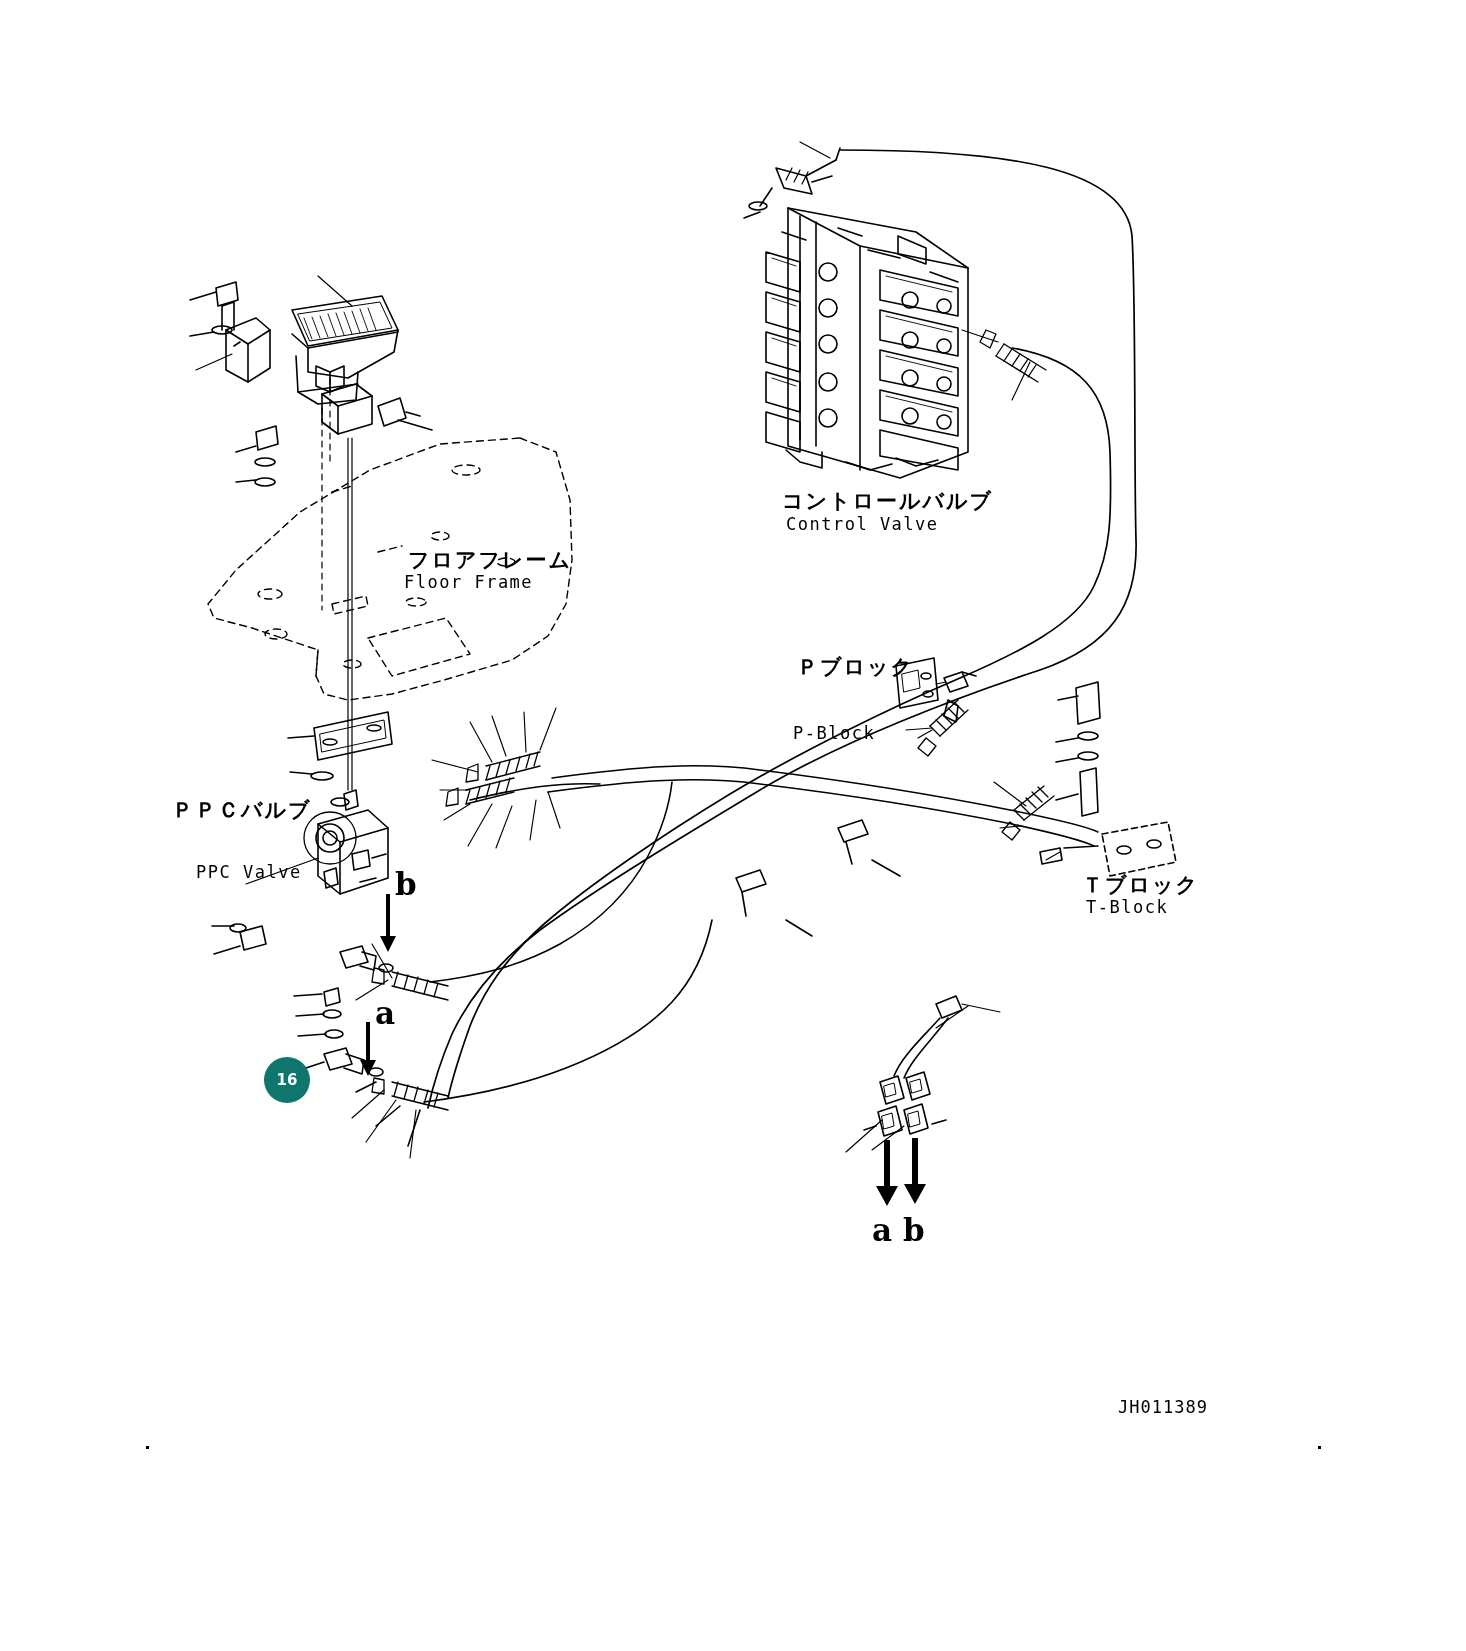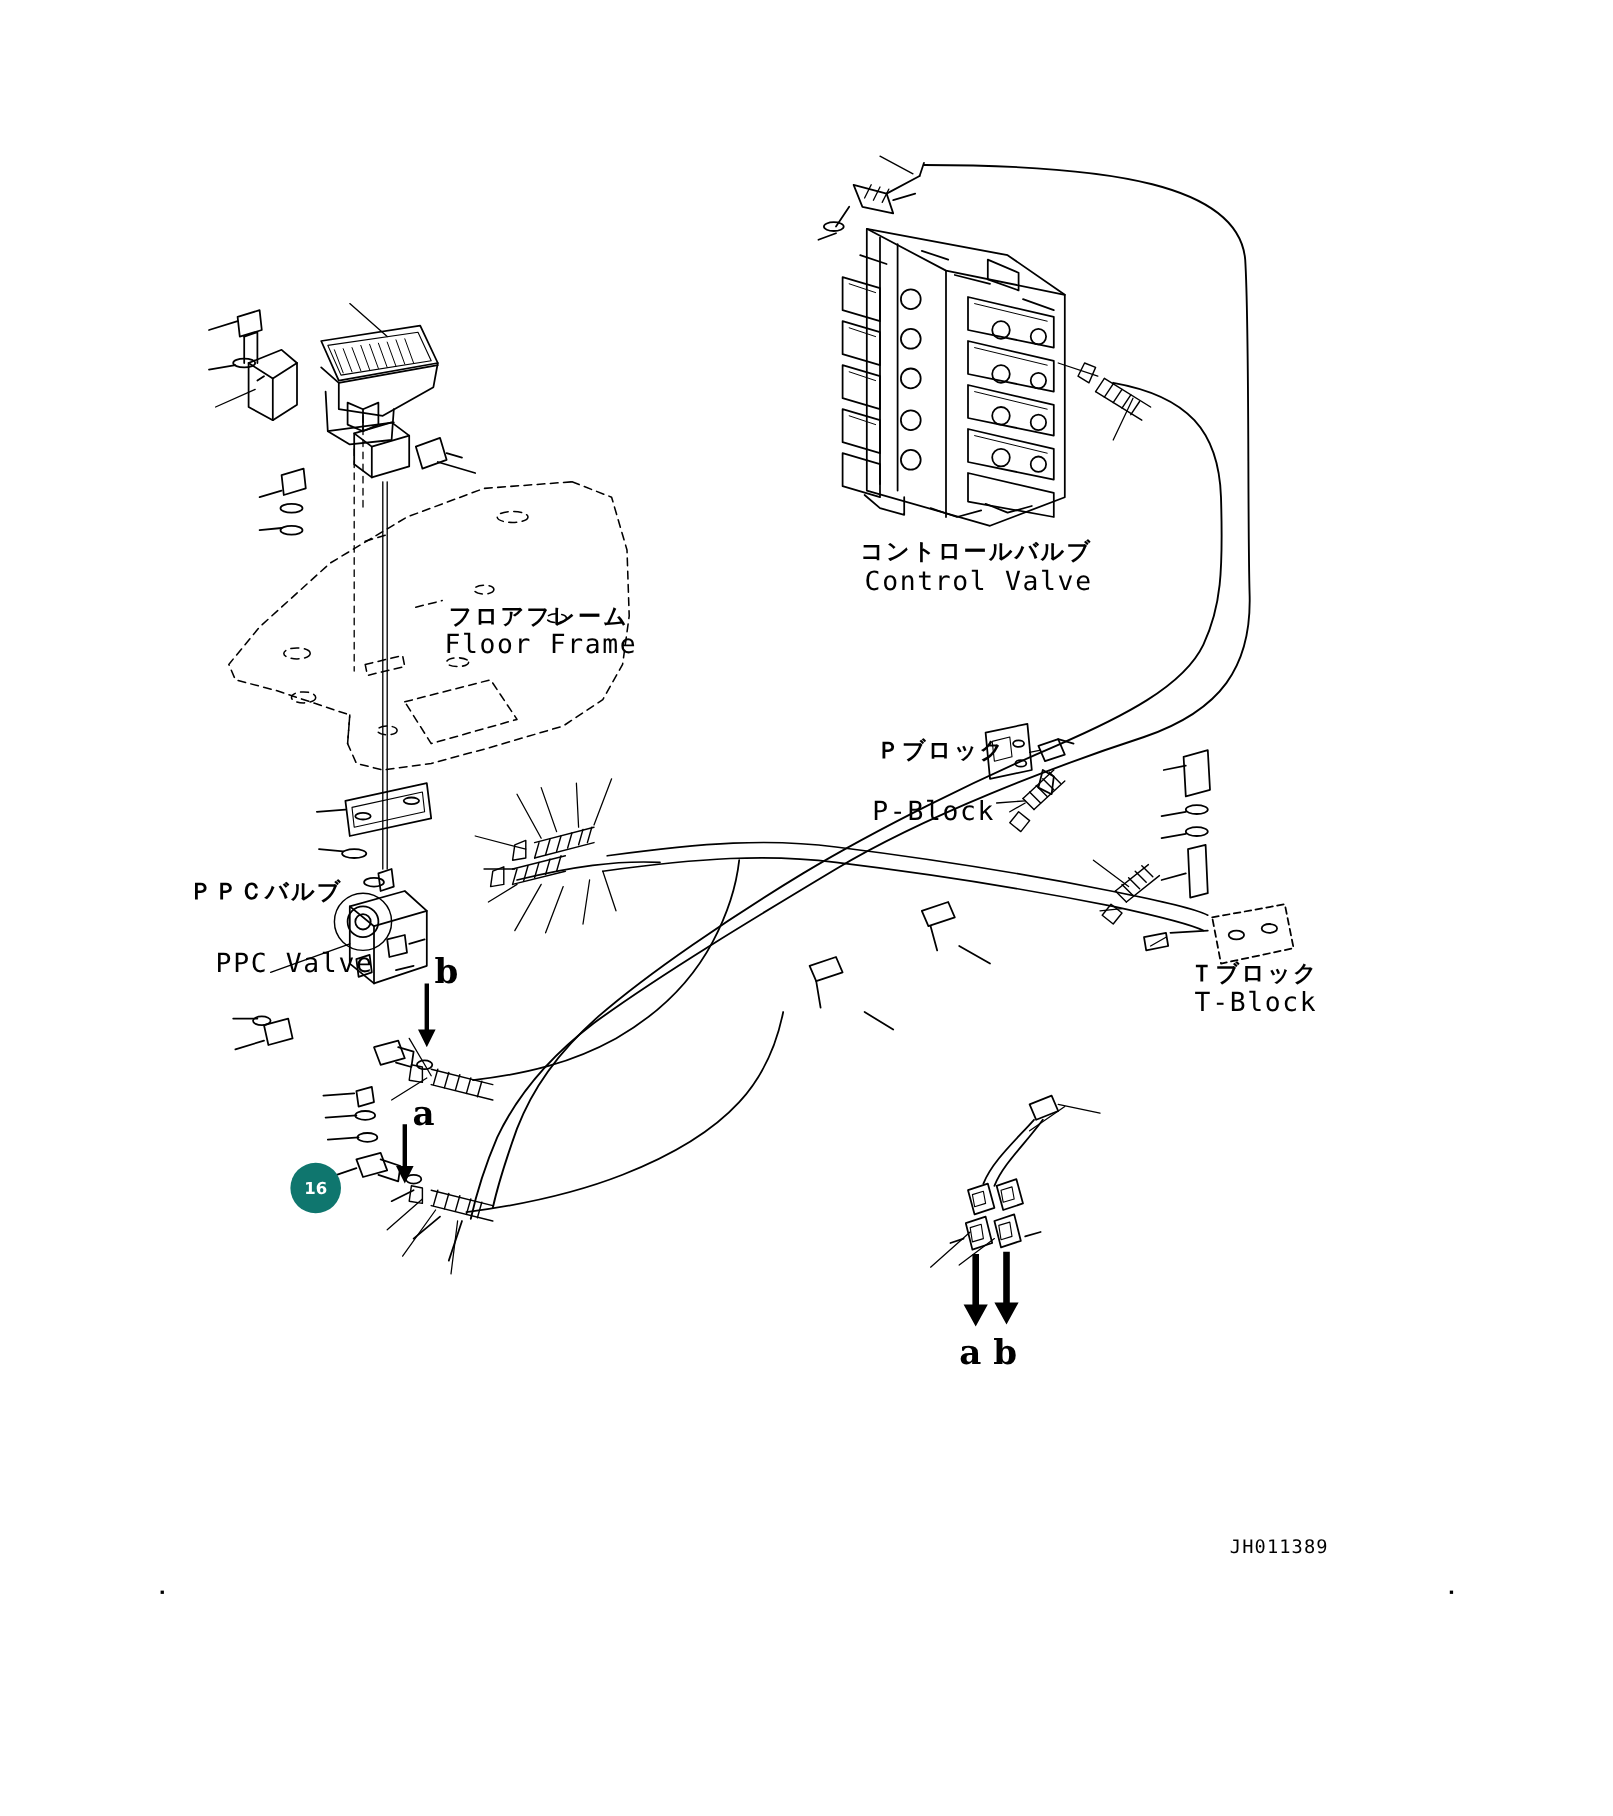--- a/index.html
+++ b/index.html
@@ -2,21 +2,21 @@
 <html><head>
 <meta charset="utf-8">
 <style>
   html,body{margin:0;padding:0;background:#ffffff;}
   body{width:1466px;height:1651px;position:relative;overflow:hidden;
        font-family:"DejaVu Sans",sans-serif;}
   #sheet{position:absolute;inset:0;background:#fff;}
   svg.layer{position:absolute;left:0;top:0;width:1466px;height:1651px;}
   .lbl{position:absolute;white-space:pre;color:#000;}
   .jp{font-family:"DejaVu Sans",sans-serif;font-size:21px;letter-spacing:2px;font-weight:bold;}
-  .en{font-family:"DejaVu Sans Mono","Liberation Mono",monospace;font-size:24px;letter-spacing:1.5px;}
+  .en{font-family:"DejaVu Sans Mono","Liberation Mono",monospace;font-size:17px;letter-spacing:1.5px;}
   .mark{font-family:"DejaVu Serif","Liberation Serif",serif;font-size:31px;font-weight:700;}
   .dwg{font-family:"DejaVu Sans Mono","Liberation Mono",monospace;font-size:17px;letter-spacing:1px;}
   .badge{position:absolute;width:46px;height:46px;border-radius:50%;
          background:#0f766e;display:flex;align-items:center;justify-content:center;
          color:#fff;font-family:"DejaVu Sans",sans-serif;font-size:15px;font-weight:700;}
   .crn{position:absolute;width:3px;height:3px;background:#000;}
 </style>
 </head>
 <body>
 
@@ -408,21 +408,21 @@
 
     </g>
   </svg>
 
   <div class="lbl jp" style="left:782px;top:487px;">コントロールバルブ</div>
   <div class="lbl en" style="left:786px;top:514px;">Control Valve</div>
 
   <div class="lbl jp" style="left:408px;top:546px;">フロアフレーム</div>
   <div class="lbl en" style="left:404px;top:572px;">Floor Frame</div>
 
-  <div class="lbl jp" style="left:797px;top:668px;">Ｐブロック</div>
+  <div class="lbl jp" style="left:797px;top:653px;">Ｐブロック</div>
   <div class="lbl en" style="left:793px;top:679px;margin-top:44px;">P-Block</div>
 
   <div class="lbl jp" style="left:172px;top:796px;text-align:center;">ＰＰＣバルブ</div>
   <div class="lbl en" style="left:176px;top:862px;margin-left:20px;">PPC Valve</div>
 
   <div class="lbl jp" style="left:1082px;top:871px;">Ｔブロック</div>
   <div class="lbl en" style="left:1086px;top:897px;">T-Block</div>
 
   <div class="lbl mark" style="left:395px;top:866px;">b</div>
   <div class="lbl mark" style="left:375px;top:995px;">a</div>

